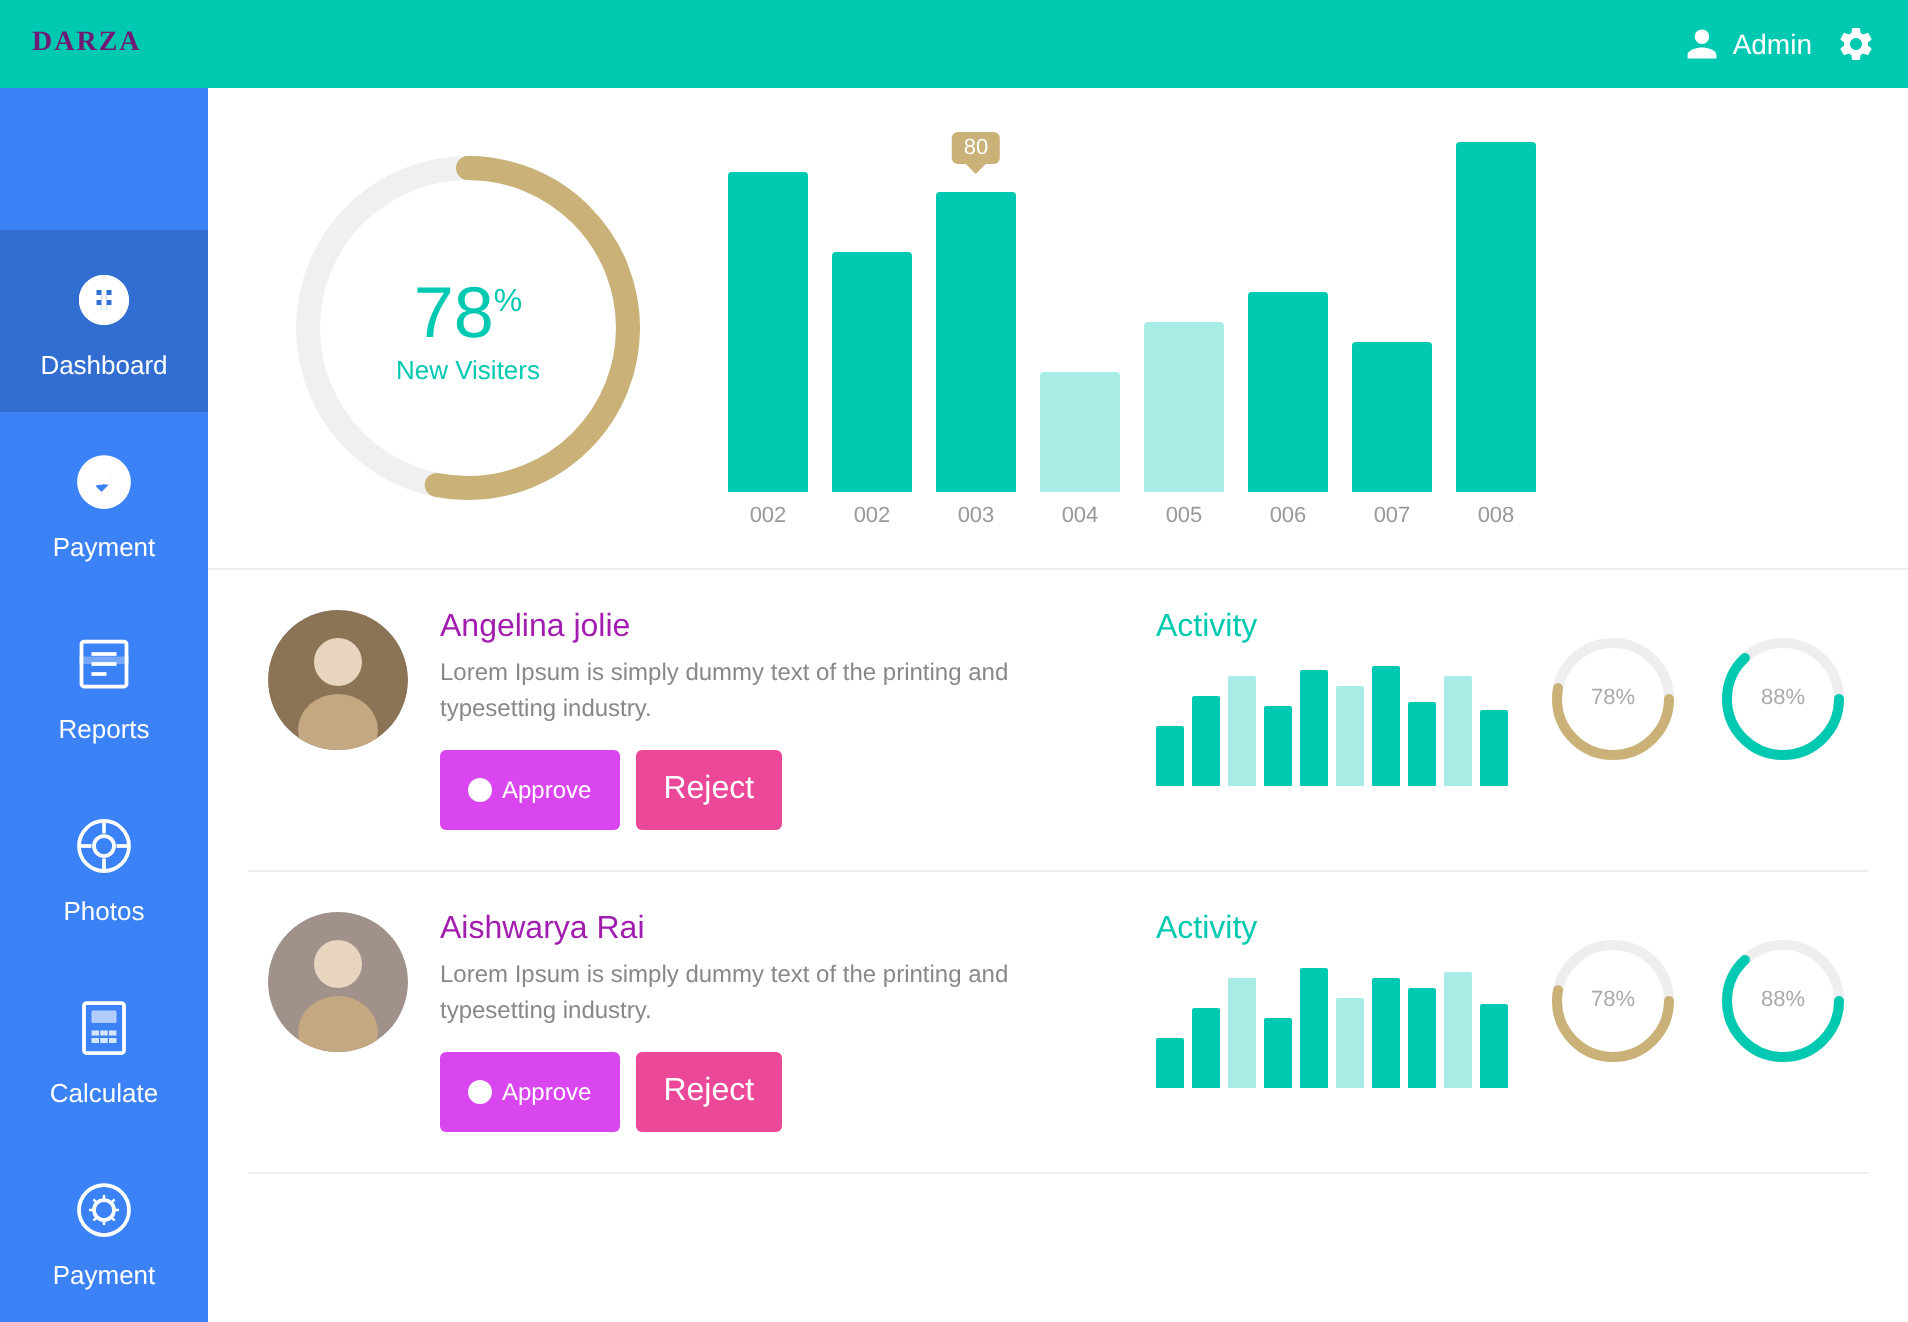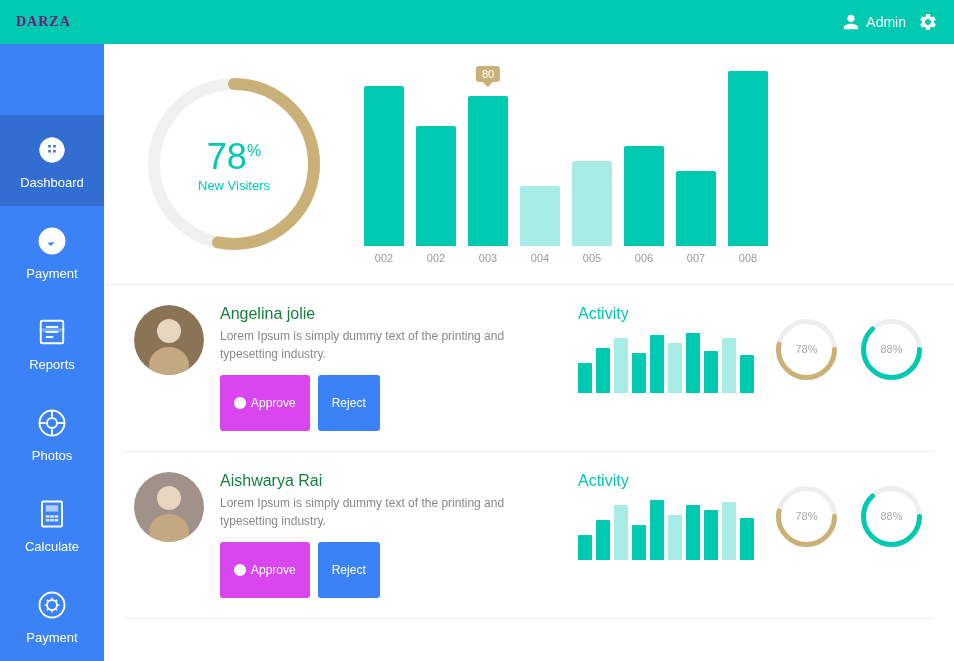--- a/index.html
+++ b/index.html
@@ -202,21 +202,21 @@
       display: flex;
       align-items: center;
       justify-content: center;
     }
     .user-avatar svg { width: 70px; height: 70px; }
     .user-info {
       flex: 1;
     }
     .user-name {
       font-size: 16px;
-      color: #15803d;
+      color: #a21caf;
       font-weight: 500;
       margin-bottom: 4px;
     }
     .user-desc {
       font-size: 12px;
       color: #888;
       margin-bottom: 12px;
       line-height: 1.5;
     }
     .user-actions {
@@ -229,26 +229,26 @@
       border: none;
       padding: 5px 14px;
       border-radius: 3px;
       font-size: 12px;
       cursor: pointer;
       display: flex;
       align-items: center;
       gap: 5px;
     }
     .btn-reject {
-      background: #3b82f6;
+      background: #ec4899;
       color: white;
       border: none;
-      padding: 21px 14px;
+      padding: 11px 14px;
       border-radius: 3px;
-      font-size: 12px;
+      font-size: 16px;
       cursor: pointer;
     }
 
     
     .activity-section {
       display: flex;
       align-items: center;
       gap: 20px;
       margin-left: 20px;
     }

